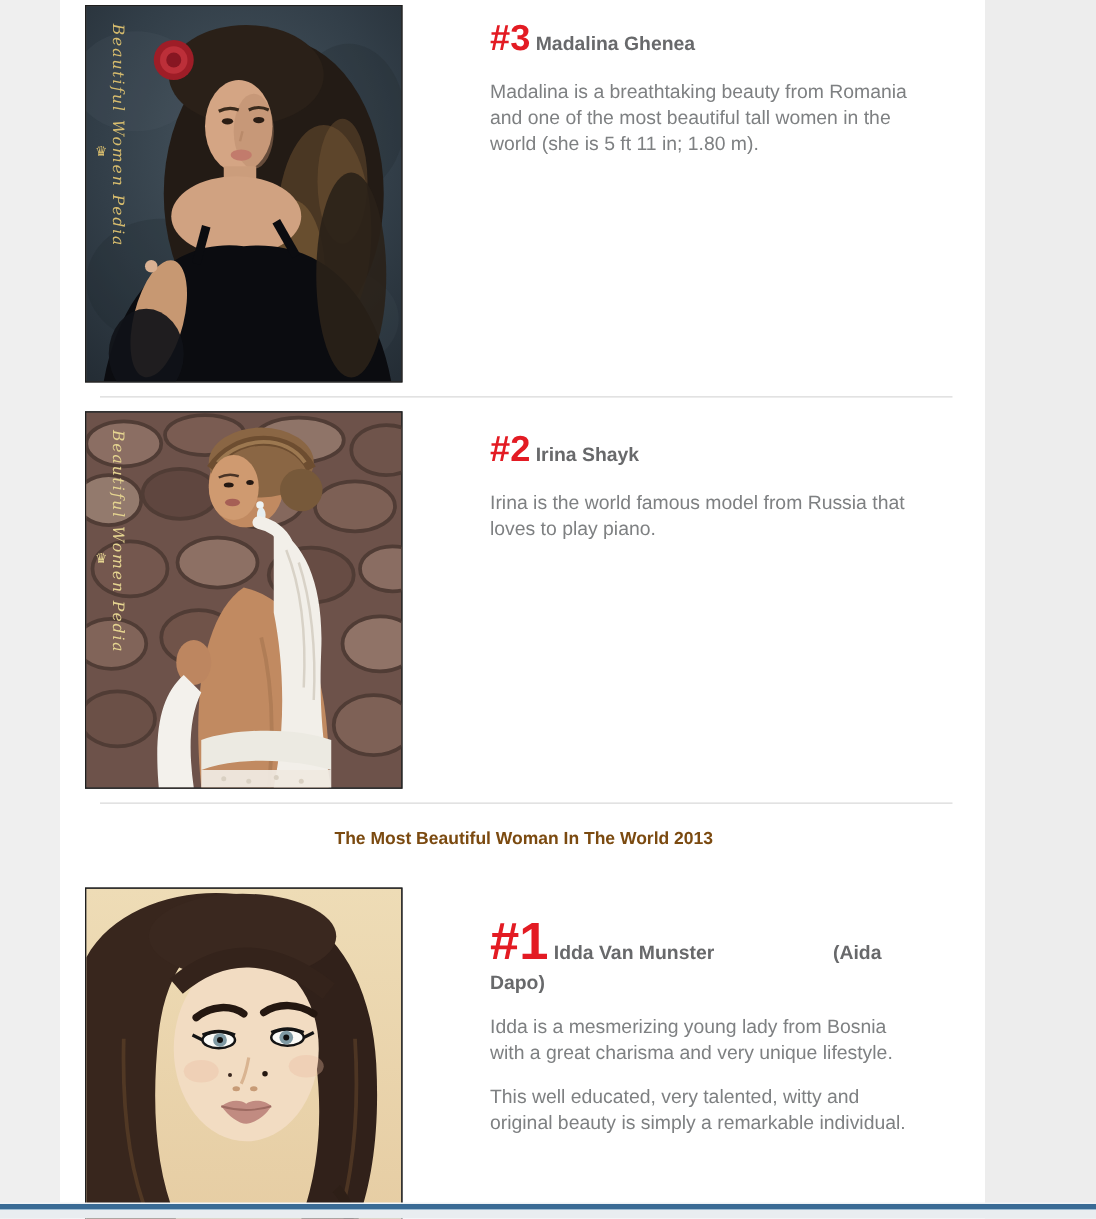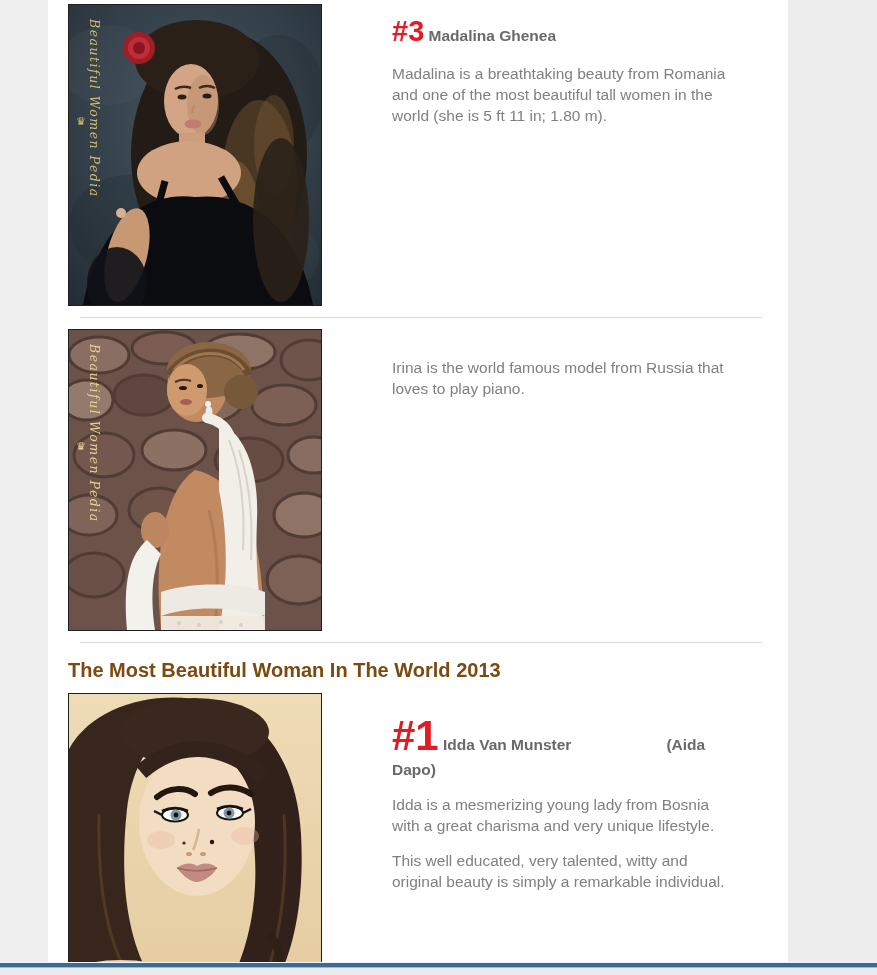--- a/index.html
+++ b/index.html
@@ -18,22 +18,22 @@
   .entry-text.t1 { padding-top: 10px; }
   .entry-text.t2 { padding-top: 14px; }
   .entry-text.t3 { padding-top: 18px; }
   .entry-head { font-weight: bold; color: #68696b; font-size: 15.5px; line-height: 1.2; }
   .entry-head .rank { color: #e31b23; font-size: 29px; font-weight: bold; }
   .entry-head.big { text-align: left; }
   .entry-head.big .rank { font-size: 42px; }
   .head-gap { display: inline-block; width: 95px; }
   .entry-text p { margin-top: 14px; }
   .divider { border-top: 1px solid #d9d9d9; margin: 11px 8px 11px 12px; height: 0; }
-  .section-title { color: #7b4a10; font-size: 20px; font-weight: bold;
-    line-height: 26px; margin-top: 14px; margin-bottom: 10px; }
+  .section-title { text-align: center; color: #7b4a10; font-size: 14px; font-weight: bold;
+    line-height: 26px; margin-top: 14px; margin-bottom: 27px; }
   .bottom-bar { position: absolute; left: 0; bottom: 0; width: 877px; height: 13px; z-index: 50;
     background: linear-gradient(to bottom,
       #f0f4f7 0px, #f0f4f7 1px,
       #3a6b95 1px, #3a6b95 5px,
       #9dbbd2 5px, #9dbbd2 6px,
       #e9edf0 6px, #e9edf0 13px); }
   .wm { font-family: "DejaVu Serif", serif; font-style: italic; letter-spacing: 1.5px; }
 </style>
 </head>
 <body>
@@ -146,20 +146,24 @@
             <circle cx="130" cy="295" r="2" fill="#d9d0c2"></circle>
           <circle cx="152" cy="292" r="2" fill="#d9d0c2"></circle>
             <circle cx="172" cy="295" r="2" fill="#d9d0c2"></circle>
           <ellipse cx="86" cy="200" rx="14" ry="18" fill="#bd8660"></ellipse>
           <path d="M58,300 C54,252 60,226 78,210 L92,224 C82,244 82,272 86,300 Z" fill="#f3f1ec"></path>
           <text class="wm" transform="translate(21,14) rotate(90)" font-size="12.5" fill="#e5d490">Beautiful Women Pedia</text>
           <text x="7" y="120" font-size="11" fill="#e5d490">♛</text>
         </svg>
       </div>
       <div class="entry-text t2">
+        <div class="entry-head">
+          <span class="rank">#2</span>
+          <span>Irina Shayk</span>
+        </div>
         <p>Irina is the world famous model from Russia that loves to play piano.</p>
       </div>
     </div>
 
     <div class="divider"></div>
 
     <h2 class="section-title">The Most Beautiful Woman In The World 2013</h2>
 
     <div class="entry">
       <div class="photo">

